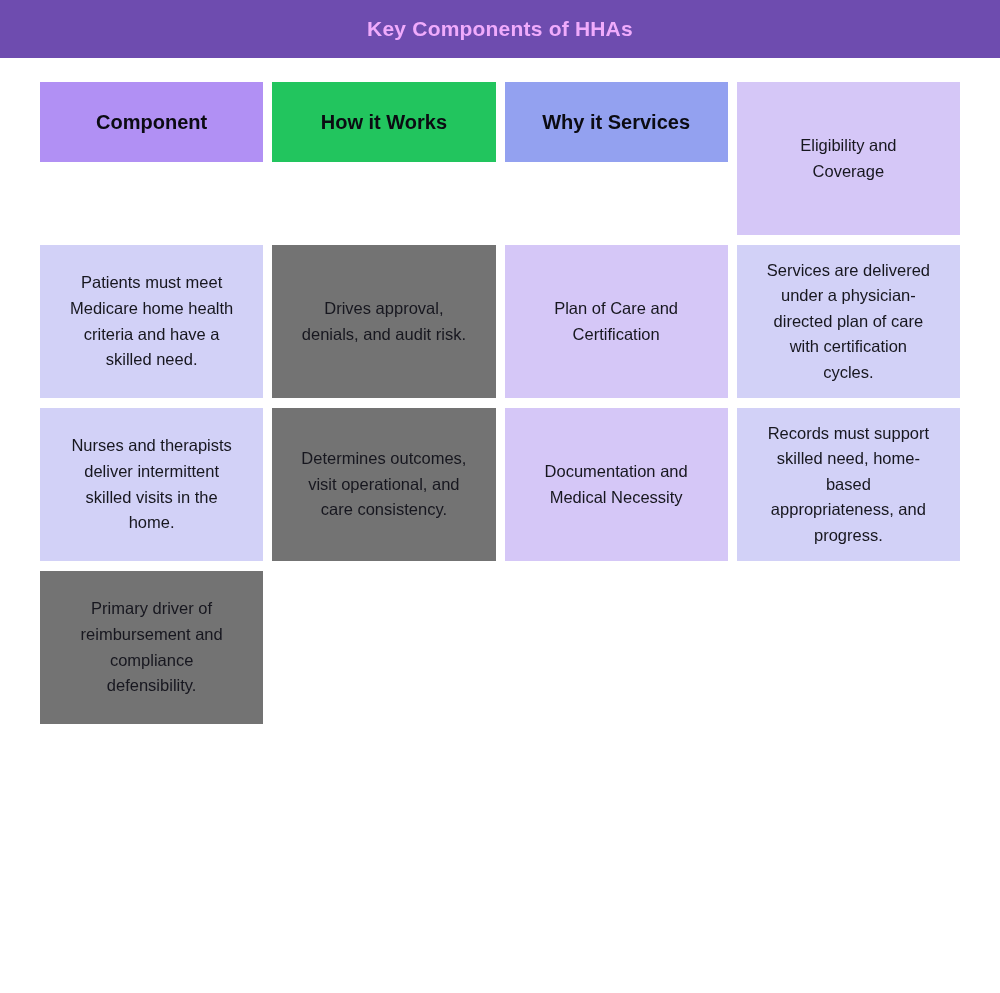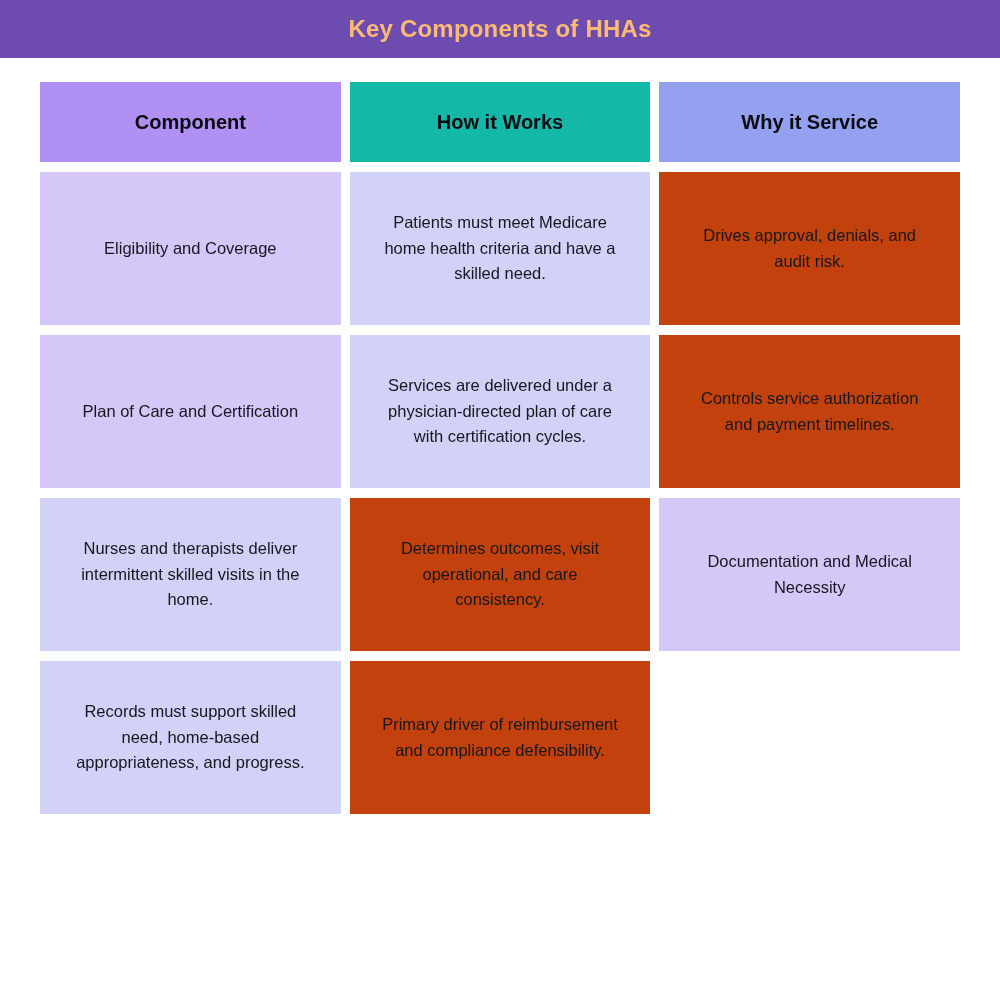--- a/index.html
+++ b/index.html
@@ -17,28 +17,28 @@
   .titlebar {
     width: 100%;
     height: 58px;
     background: #6e4caf;
     display: flex;
     align-items: center;
     justify-content: center;
   }
   .titlebar h1 {
     margin: 0;
-    color: #fdba74;
-    font-size: 24px;
+    color: #f0abfc;
+    font-size: 21px;
     font-weight: 700;
     letter-spacing: 0.2px;
   }
   .table {
     display: grid;
-    grid-template-columns: repeat(3, 1fr);
+    grid-template-columns: repeat(4, 1fr);
     column-gap: 9px;
     row-gap: 10px;
     margin: 24px 40px 16px 40px;
   }
   .cell {
     display: flex;
     align-items: center;
     justify-content: center;
     text-align: center;
     box-sizing: border-box;
@@ -50,47 +50,46 @@
     color: #0b0b12;
     padding: 0 16px;
   }
   .bcell {
     height: 153px;
     font-size: 16.5px;
     line-height: 1.55;
     padding: 0 26px;
   }
   .h-c1 { background: #b190f4; }
-  .h-c2 { background: #14b8a6; }
+  .h-c2 { background: #22c55e; }
   .h-c3 { background: #93a1f0; }
   .b-c1 { background: #d5c7f7; text-align: center; }
   .b-c2 { background: #d2d1f7; }
-  .b-c3 { background: #c2410c; }
+  .b-c3 { background: #737373; }
   .b-c3.narrow, .b-c2 { padding: 0 28px; }
 </style>
 </head>
 <body>
 
 <div class="titlebar">
   <h1>Key Components of HHAs</h1>
 </div>
 
 <div class="table">
 
   <div class="cell hcell h-c1">Component</div>
   <div class="cell hcell h-c2">How it Works</div>
-  <div class="cell hcell h-c3">Why it Service</div>
+  <div class="cell hcell h-c3">Why it Services</div>
 
   <div class="cell bcell b-c1">Eligibility and Coverage</div>
   <div class="cell bcell b-c2">Patients must meet Medicare home health criteria and have a skilled need.</div>
   <div class="cell bcell b-c3">Drives approval, denials, and audit risk.</div>
 
   <div class="cell bcell b-c1">Plan of Care and Certification</div>
   <div class="cell bcell b-c2">Services are delivered under a physician-directed plan of care with certification cycles.</div>
-  <div class="cell bcell b-c3">Controls service authorization and payment timelines.</div>
 
   <div class="cell bcell b-c2">Nurses and therapists deliver intermittent skilled visits in the home.</div>
   <div class="cell bcell b-c3 narrow">Determines outcomes, visit operational, and care consistency.</div>
 
   <div class="cell bcell b-c1">Documentation and Medical Necessity</div>
   <div class="cell bcell b-c2">Records must support skilled need, home-based appropriateness, and progress.</div>
   <div class="cell bcell b-c3 narrow">Primary driver of reimbursement and compliance defensibility.</div>
 
 
 </div>

